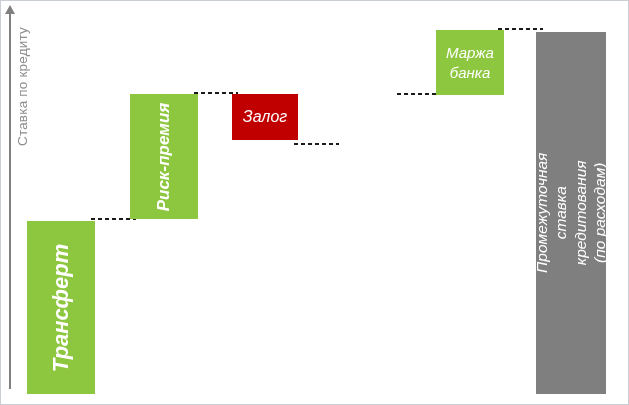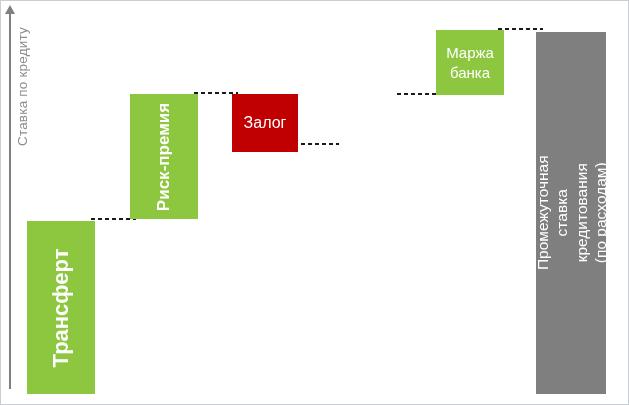--- a/index.html
+++ b/index.html
@@ -41,31 +41,32 @@
     color: #8c8c8c;
     font-size: 13.5px;
     letter-spacing: 0.2px;
   }
   
   .bar {
     position: absolute;
     display: flex; align-items: center; justify-content: center;
     color: #ffffff;
     text-align: center;
+    font-style: italic;
   }
   .rot      { display: block; transform: rotate(-90deg); white-space: nowrap; }
   .rot-wrap { display: block; transform: rotate(-90deg); width: 220px; text-align: center; line-height: 1.25; }
 
   #bar-transfer  { left: 26px;  top: 220px; width: 68px; height: 173px; }
   #bar-transfer .rot { font-size: 22px; font-weight: bold; }
 
   #bar-risk      { left: 129px; top: 93px;  width: 68px; height: 125px; }
   #bar-risk .rot { font-size: 17px; font-weight: bold; }
 
-  #bar-collateral { left: 231px; top: 93px; width: 66px; height: 58px; font-size: 16px; }
+  #bar-collateral { left: 231px; top: 93px; width: 66px; height: 46px; font-size: 16px; }
 
   #bar-expenses  { left: 332px; top: 94px;  width: 68px; height: 50px;
                    font-size: 13px; line-height: 1.25; padding: 0 2px; box-sizing: border-box; }
 
   #bar-margin    { left: 435px; top: 29px;  width: 68px; height: 65px;
                    font-size: 15px; line-height: 1.3; }
 
   #bar-total     { left: 535px; top: 31px;  width: 70px; height: 362px; }
   #bar-total .rot-wrap { font-size: 15.5px; }
 

